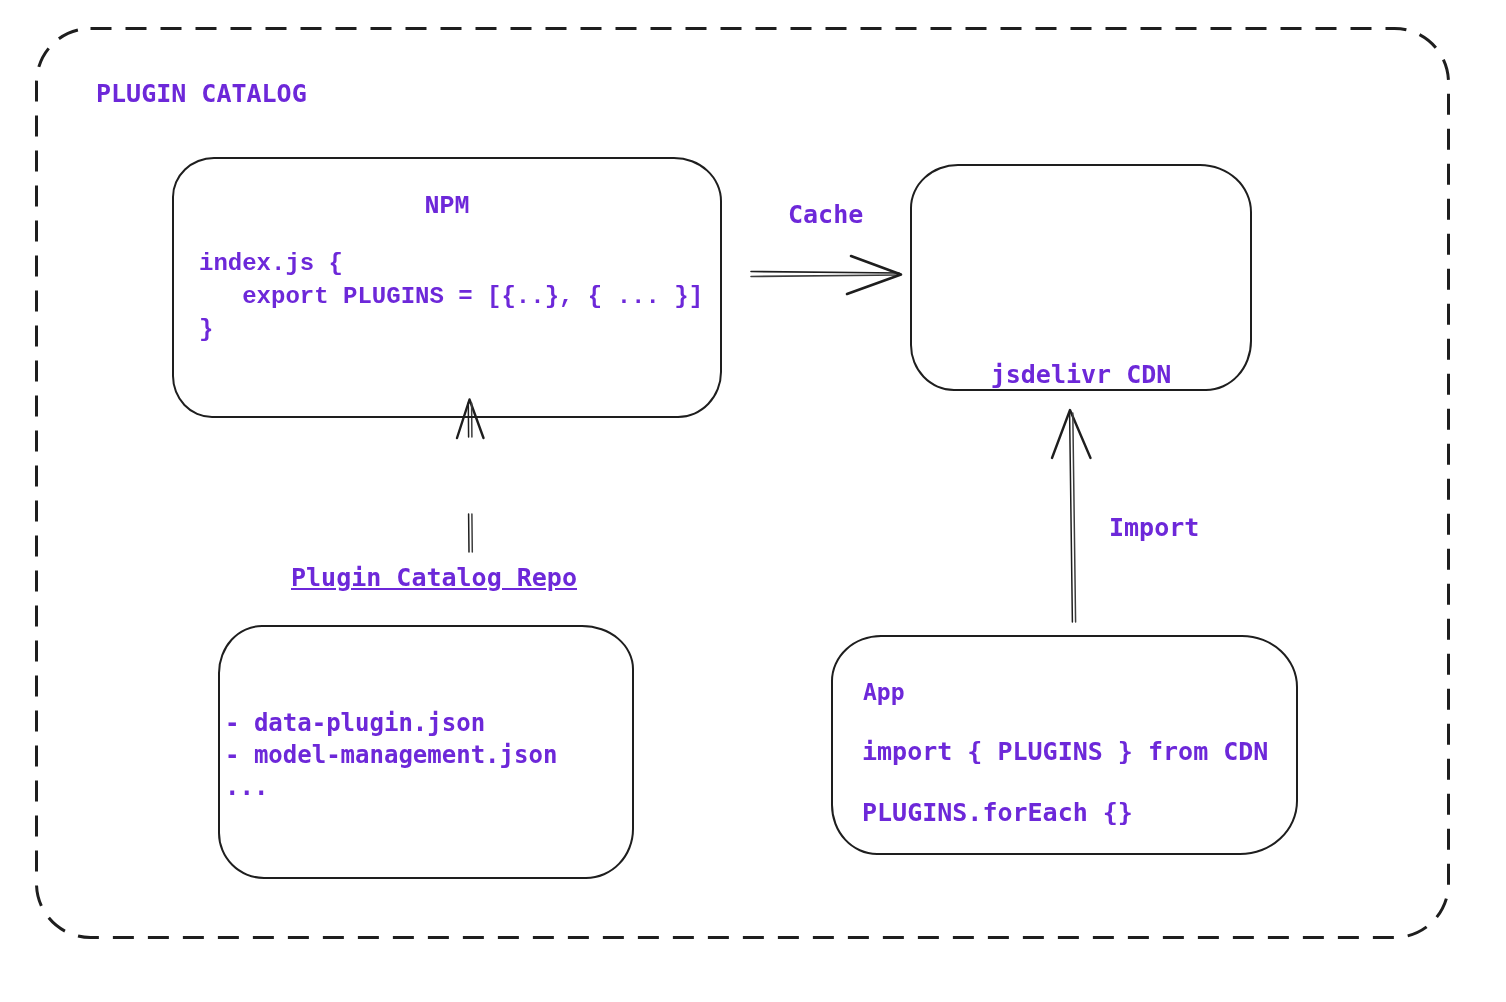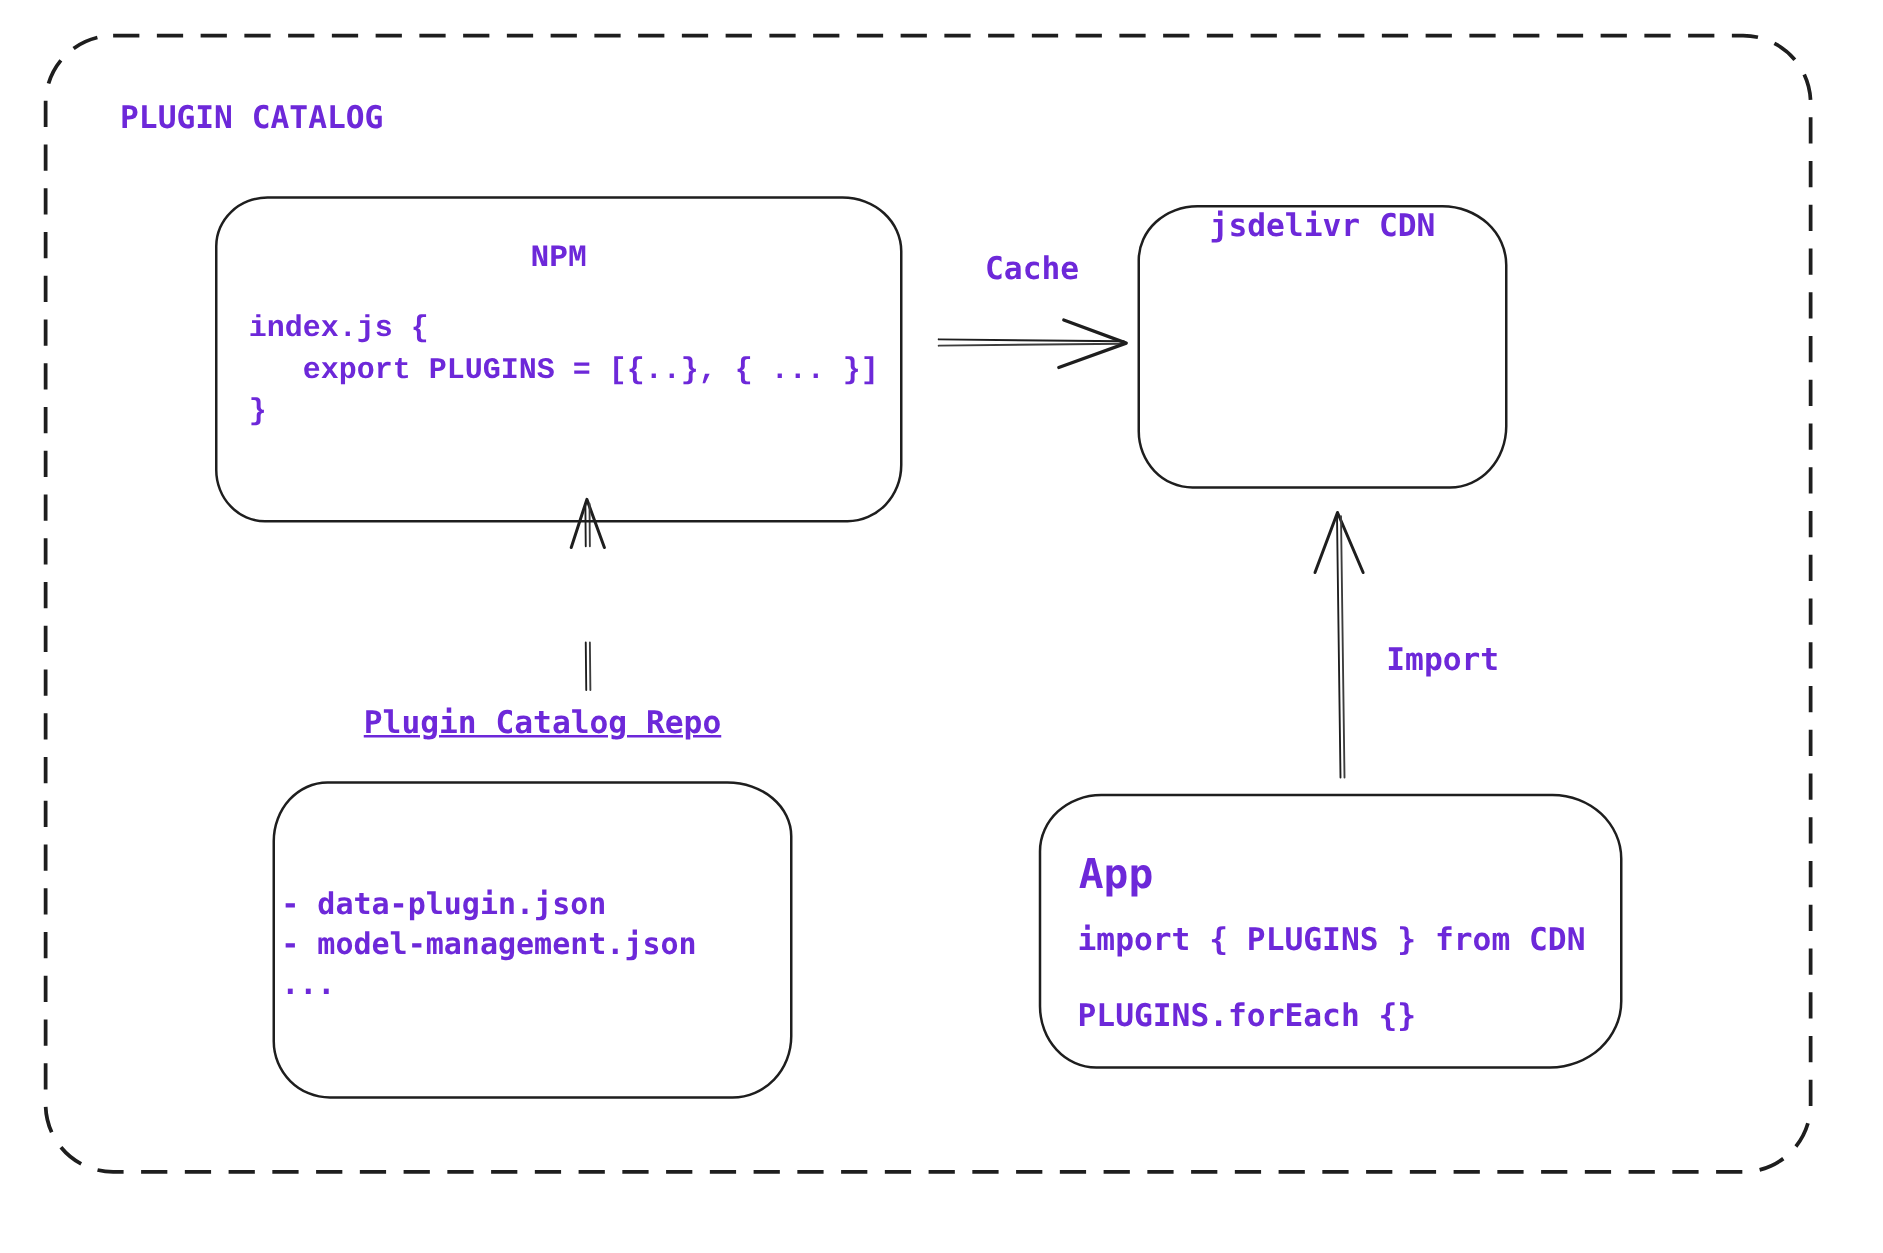--- a/index.html
+++ b/index.html
@@ -42,22 +42,22 @@
   }
   .node-title-center {
     position: absolute;
     left: 0;
     right: 0;
     text-align: center;
     font-size: 25px;
     white-space: pre;
   }
   .npm-box   { left: 172px; top: 157px; width: 550px; height: 261px; border-radius: 42px 48px 44px 40px / 40px 44px 46px 42px; font-family: Liberation Mono, monospace; }
-  .cdn-box   { left: 910px; top: 164px; width: 296px; height: 227px; border-radius: 48px 52px 46px 44px / 44px 48px 50px 46px;
-               display: flex; align-items: flex-start; justify-content: center; }
+  .cdn-box   { left: 910px; top: 164px; width: 342px; height: 227px; border-radius: 48px 52px 46px 44px / 44px 48px 50px 46px;
+               display: flex; align-items: flex-end; justify-content: center; }
   .repo-box  { left: 218px; top: 625px; width: 416px; height: 254px; border-radius: 44px 52px 48px 46px / 48px 44px 50px 46px; }
   .app-box   { left: 831px; top: 635px; width: 467px; height: 220px; border-radius: 50px 56px 58px 46px / 46px 52px 54px 50px; }
 
   .npm-title { top: 33px; }
   .code {
     position: absolute;
     white-space: pre;
     font-size: 24px;
     line-height: 33px;
     margin: 0;
@@ -65,21 +65,21 @@
     font-weight: inherit;
   }
   .npm-code { left: 25px; top: 88px; }
   .cdn-title { font-size: 25px; white-space: pre; }
 
   .repo-line { position: absolute; left: 5px; font-size: 24px; line-height: 32px; white-space: pre; }
   .repo-line-0 { top: 80px; }
   .repo-line-1 { top: 112px; }
   .repo-line-2 { top: 144px; }
 
-  .app-title  { position: absolute; left: 30px; top: 42px;  font-size: 33px; white-space: pre; }
+  .app-title  { position: absolute; left: 30px; top: 42px;  font-size: 23px; white-space: pre; }
   .app-line-0 { position: absolute; left: 29px; top: 100px; font-size: 25px; white-space: pre; }
   .app-line-1 { position: absolute; left: 29px; top: 161px; font-size: 25px; white-space: pre; }
 
   .cache-label  { left: 788px;  top: 199px; }
   .import-label { left: 1109px; top: 512px; }
   .build-label  { left: 320px;  top: 443px; width: 300px; text-align: center; }
   .repo-title   { left: 291px;  top: 562px; text-decoration: underline; }
 </style>
 </head>
 <body>

